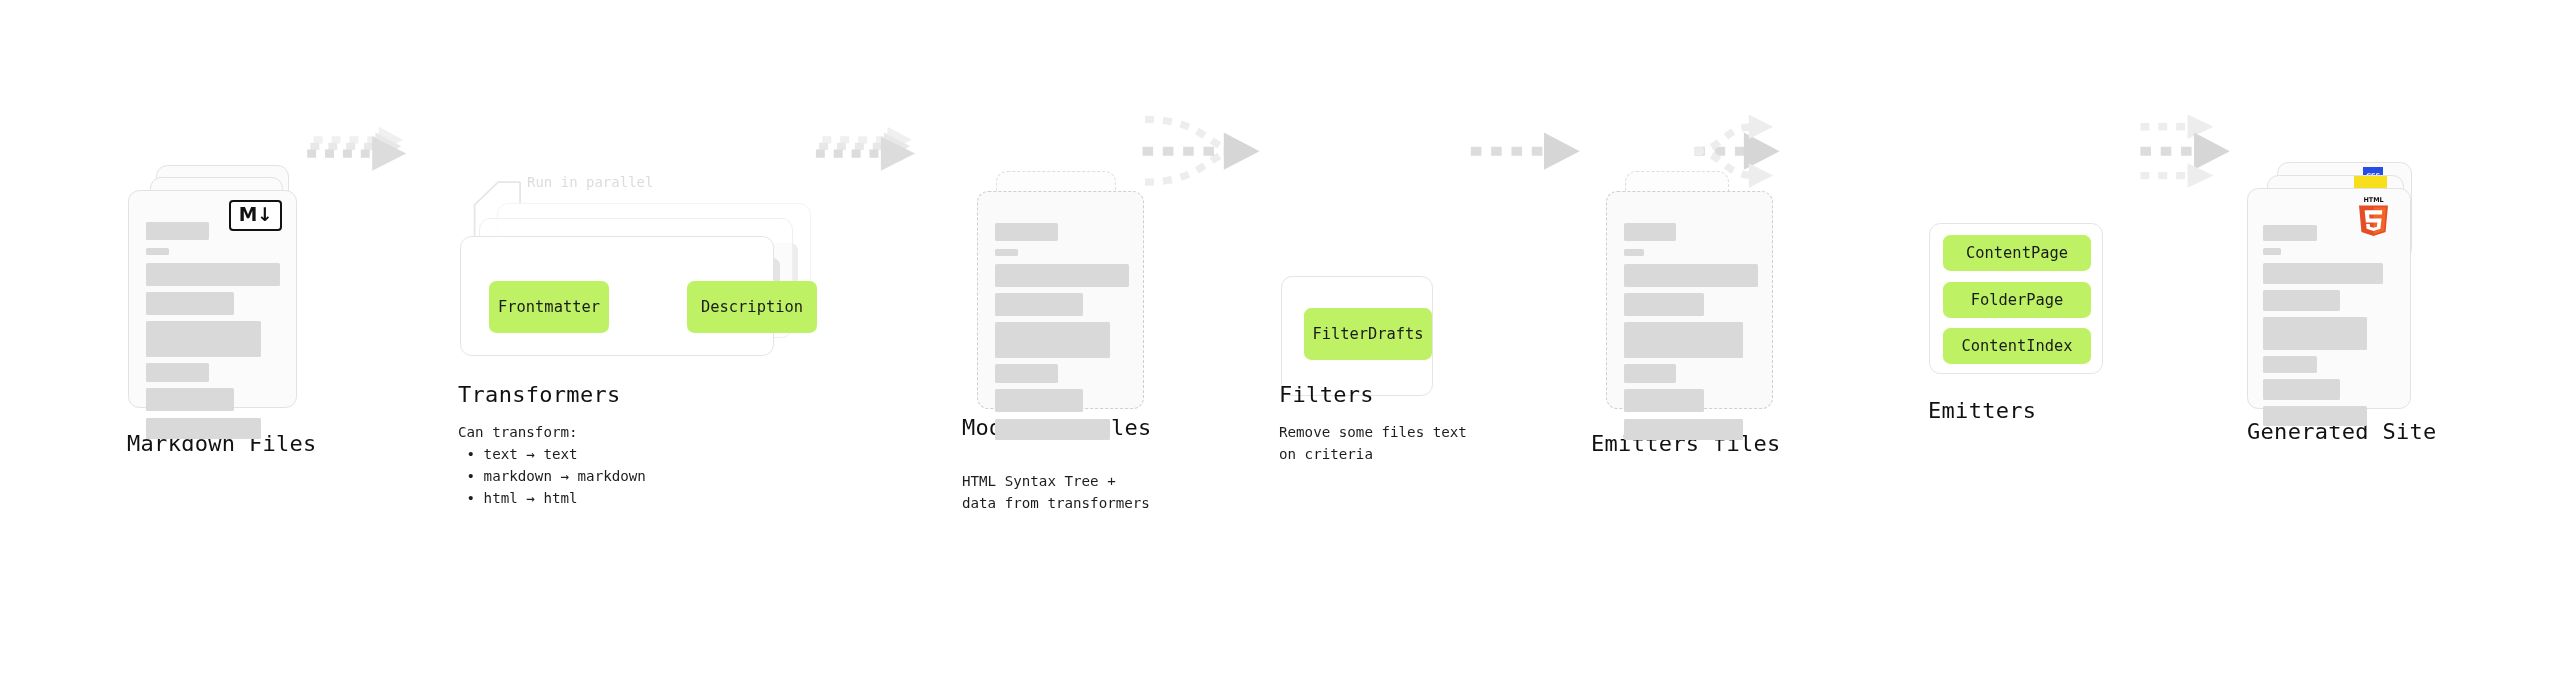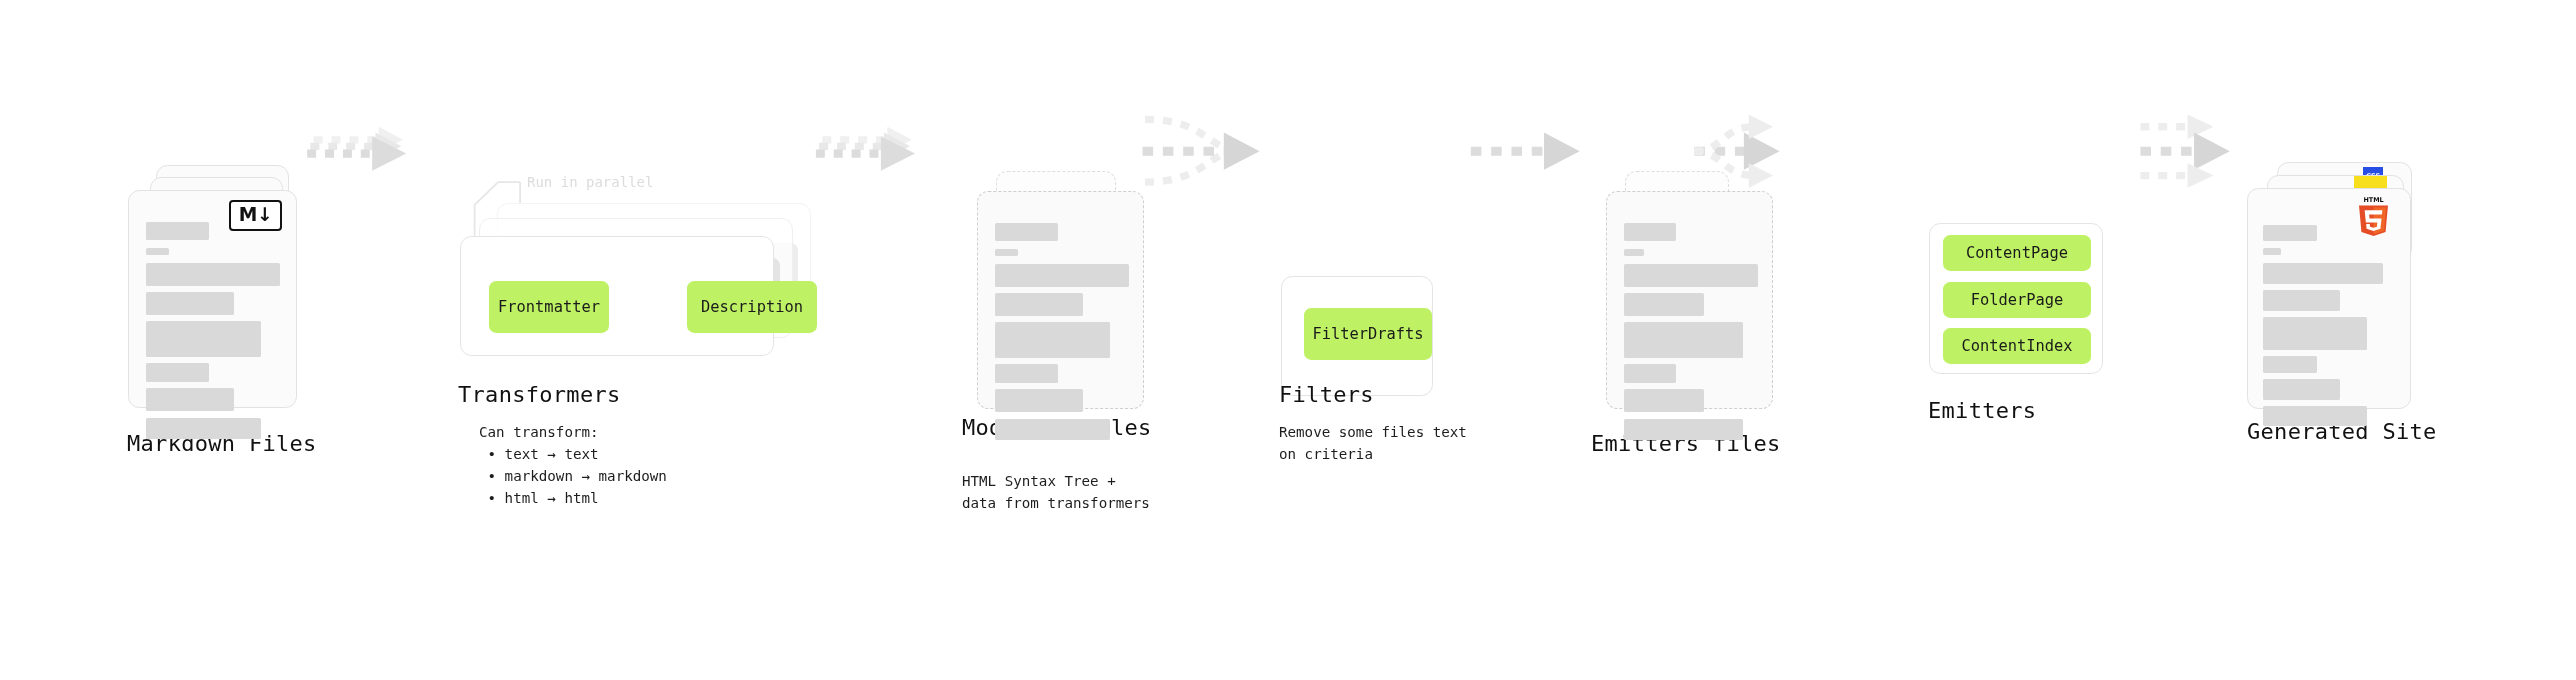--- a/index.html
+++ b/index.html
@@ -236,21 +236,21 @@
       <div class="chip ghost1" style="left:180px; top:39px; width:120px; height:52px;"></div>
     </div>
 
     <div class="panel" style="left:460px; top:236px; width:314px; height:120px; z-index:3;"></div>
 
     <div class="chip" style="left:489px; top:281px; width:120px; height:52px; z-index:5;">Frontmatter</div>
     <div class="chip" style="left:687px; top:281px; width:130px; height:52px; z-index:5;">Description</div>
   </div>
   <div class="mini-note" style="left:527px; top:174px;">Run in parallel</div>
   <div class="title" style="left:458px; top:382px;">Transformers</div>
-  <div class="sub" style="left:479px; top:421px;">Can transform:
+  <div class="sub" style="left:458px; top:421px;">Can transform:
  • text → text
  • markdown → markdown
  • html → html</div>
 
   <div class="stack">
     <div class="card dotted-ghost" style="left:996px; top:171px; width:120px; height:65px; z-index:1;"></div>
     <div class="card dashed" style="left:977px; top:191px; width:167px; height:218px; z-index:2;">
       <div class="bar" style="left:17px; top:31px;  width:63px;  height:18px;"></div>
       <div class="bar" style="left:17px; top:57px;  width:23px;  height:6.5px;"></div>
       <div class="bar" style="left:17px; top:72px;  width:134px; height:23px;"></div>

